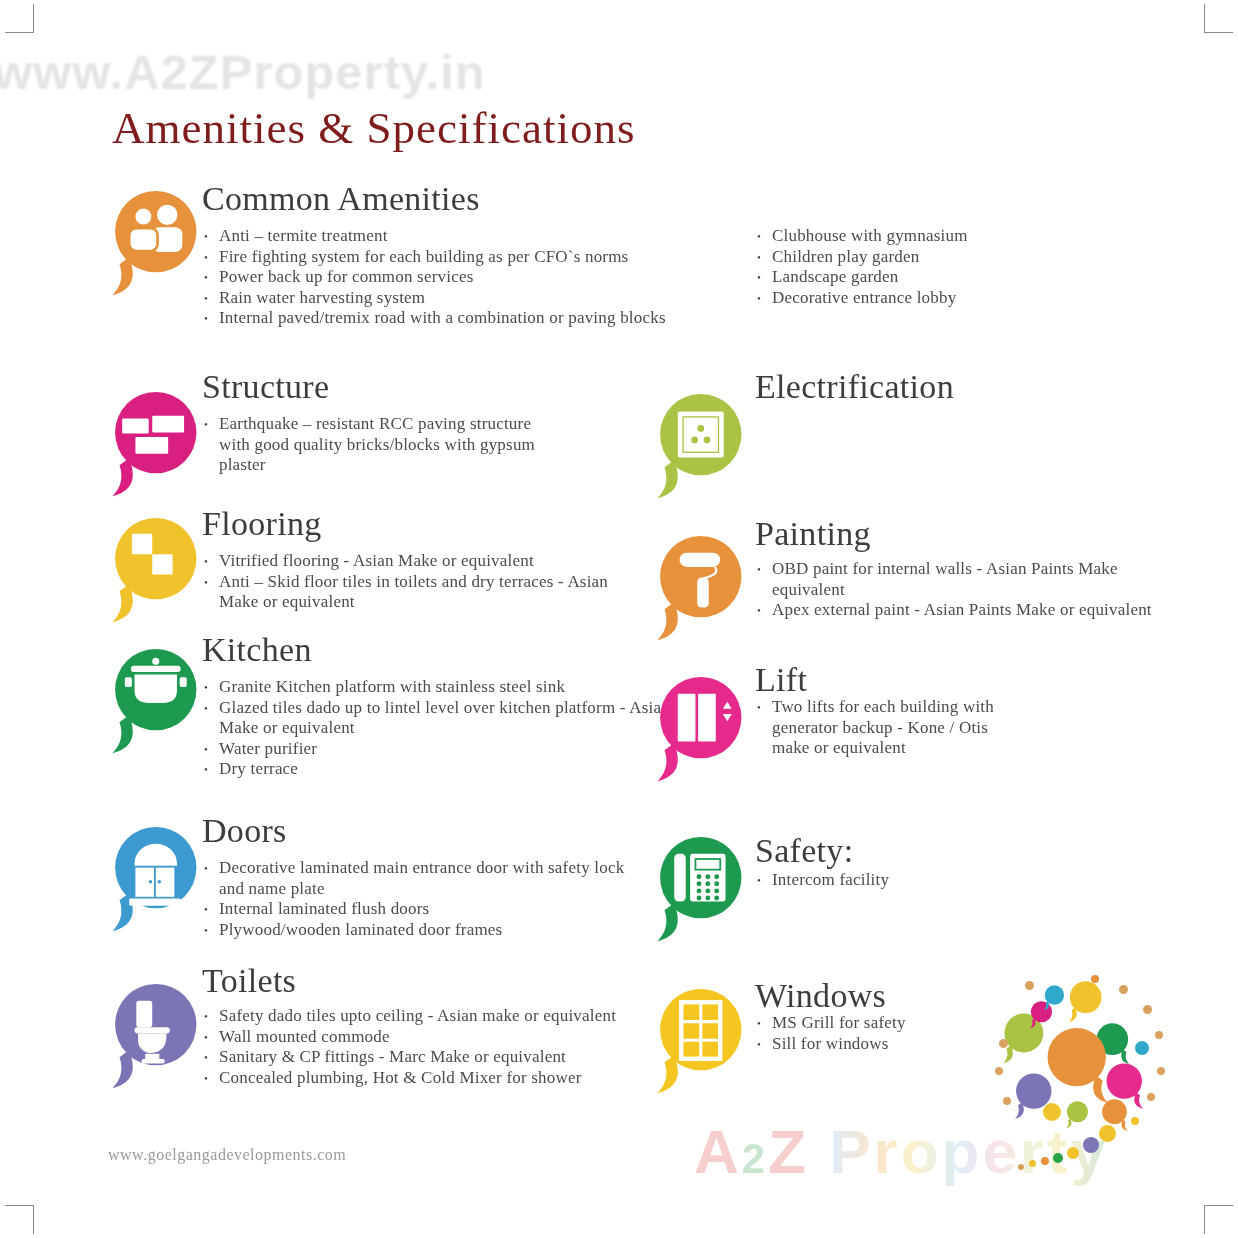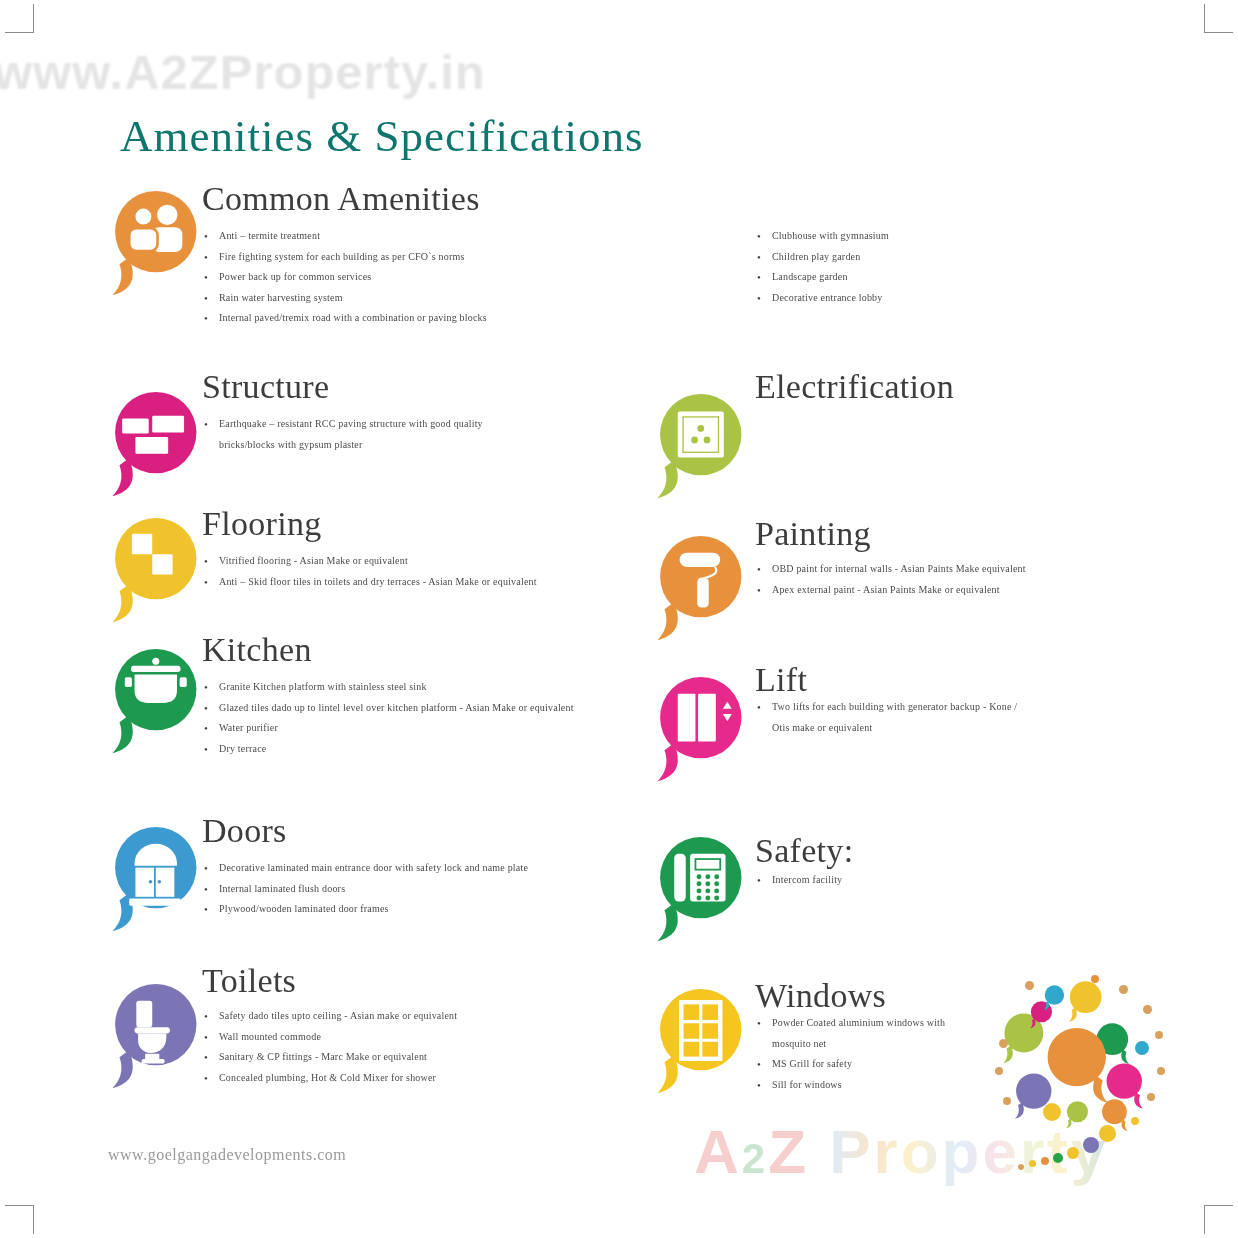--- a/index.html
+++ b/index.html
@@ -13,31 +13,31 @@
   .crop.br{right:5px;bottom:4px;border-left-width:1px;border-top-width:1px;}
   
   .wm-top{position:absolute;left:-6px;top:44px;font-family:"Liberation Sans",sans-serif;
           font-weight:bold;font-size:49px;letter-spacing:1px;color:rgba(90,90,90,0.16);
           filter:blur(1.2px);white-space:nowrap;}
   .wm-bottom{position:absolute;left:694px;top:1116px;font-family:"Liberation Sans",sans-serif;
           font-weight:bold;font-size:62px;letter-spacing:3px;white-space:nowrap;opacity:0.28;
           filter:blur(0.6px);z-index:1;}
   .wm-bottom .sm{font-size:42px;}
   
-  .page-title{position:absolute;left:112px;top:102px;margin:8px;font-weight:400;
-          font-size:45px;letter-spacing:1px;color:#0f766e;line-height:52px;}
+  .page-title{position:absolute;left:112px;top:102px;margin:0;font-weight:400;
+          font-size:45px;letter-spacing:1px;color:#7f1d1d;line-height:52px;}
   
   .sec{position:absolute;}
   .icon-wrap{position:absolute;left:0;}
   .content{margin-left:94px;}
   .sec.right .content{margin-left:102px;}
   h2.stitle{margin:0;font-size:34px;line-height:30px;font-weight:400;color:#3d3d3d;
           letter-spacing:0.3px;}
   ul.bullets{list-style:none;margin:12px 0 0 0;padding:0;}
-  ul.bullets li{position:relative;padding-left:17px;font-size:10px;line-height:20.5px;
+  ul.bullets li{position:relative;padding-left:17px;font-size:17px;line-height:20.5px;
           color:#4b4b4b;letter-spacing:0.2px;}
   ul.bullets li::before{content:"\2022";position:absolute;left:2px;top:0;color:#3d3d3d;
           font-size:11px;}
   ul.abs{position:absolute;margin:0;}
   
   .footer-url{position:absolute;left:108px;top:1146px;font-size:16px;color:#9a9a9a;
           letter-spacing:0.5px;}
   
   .logo{position:absolute;left:995px;top:975px;width:180px;height:200px;z-index:2;}
   .logo .dot{position:absolute;border-radius:50%;}
@@ -309,21 +309,20 @@
           <rect x="32" y="16" width="44" height="64" stroke-width="5"></rect>
           <line x1="54" y1="16" x2="54" y2="80" stroke-width="3.5"></line>
           <line x1="32" y1="38" x2="76" y2="38" stroke-width="3.5"></line>
           <line x1="32" y1="59" x2="76" y2="59" stroke-width="3.5"></line>
         </g>
       </svg>
     </div>
     <div class="content">
       <h2 class="stitle">Windows</h2>
       <ul class="bullets" style="width:195px;margin-top:2px;">
-        <li>Powder Coated aluminium windows with mosquito net</li>
         <li>MS Grill for safety</li>
         <li>Sill for windows</li>
       </ul>
     </div>
   </section>
 
   <div class="wm-bottom"><span style="color:#E05252">A</span><span class="sm" style="color:#3FA45B">2</span><span style="color:#E05252">Z</span><span> </span><span style="background:linear-gradient(90deg,#8FBFE8 0%,#E8A24C 16%,#F2CE4C 30%,#8FBFE8 46%,#EE9AB4 60%,#C5DA7A 72%,#F2CE4C 84%,#5FA893 100%);-webkit-background-clip:text;background-clip:text;color:transparent;">Property</span></div>
 
   <div class="logo">
 

